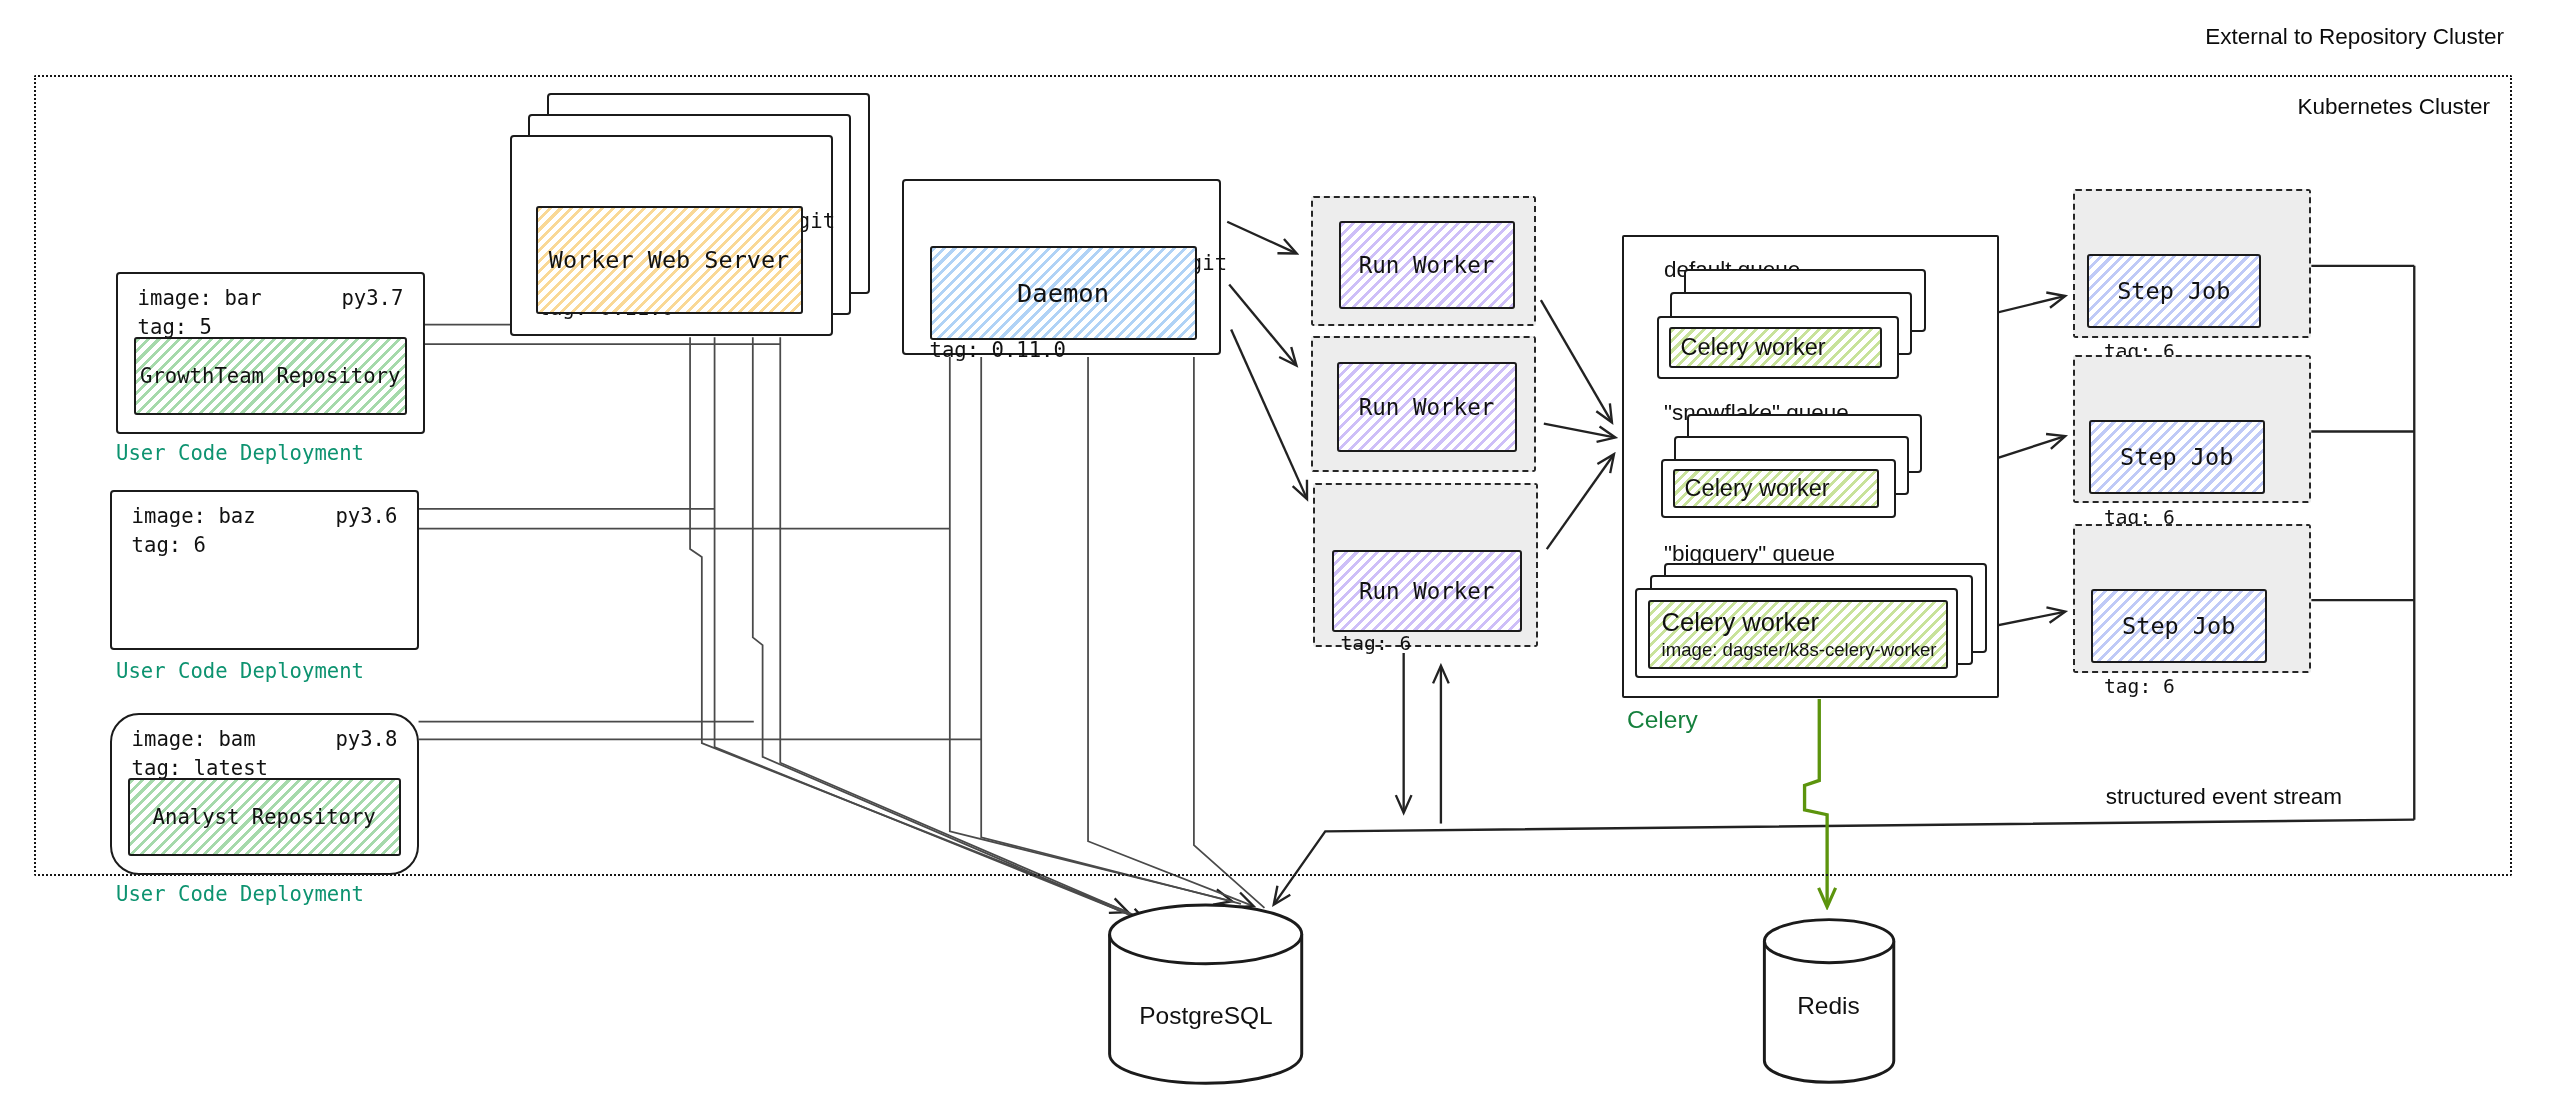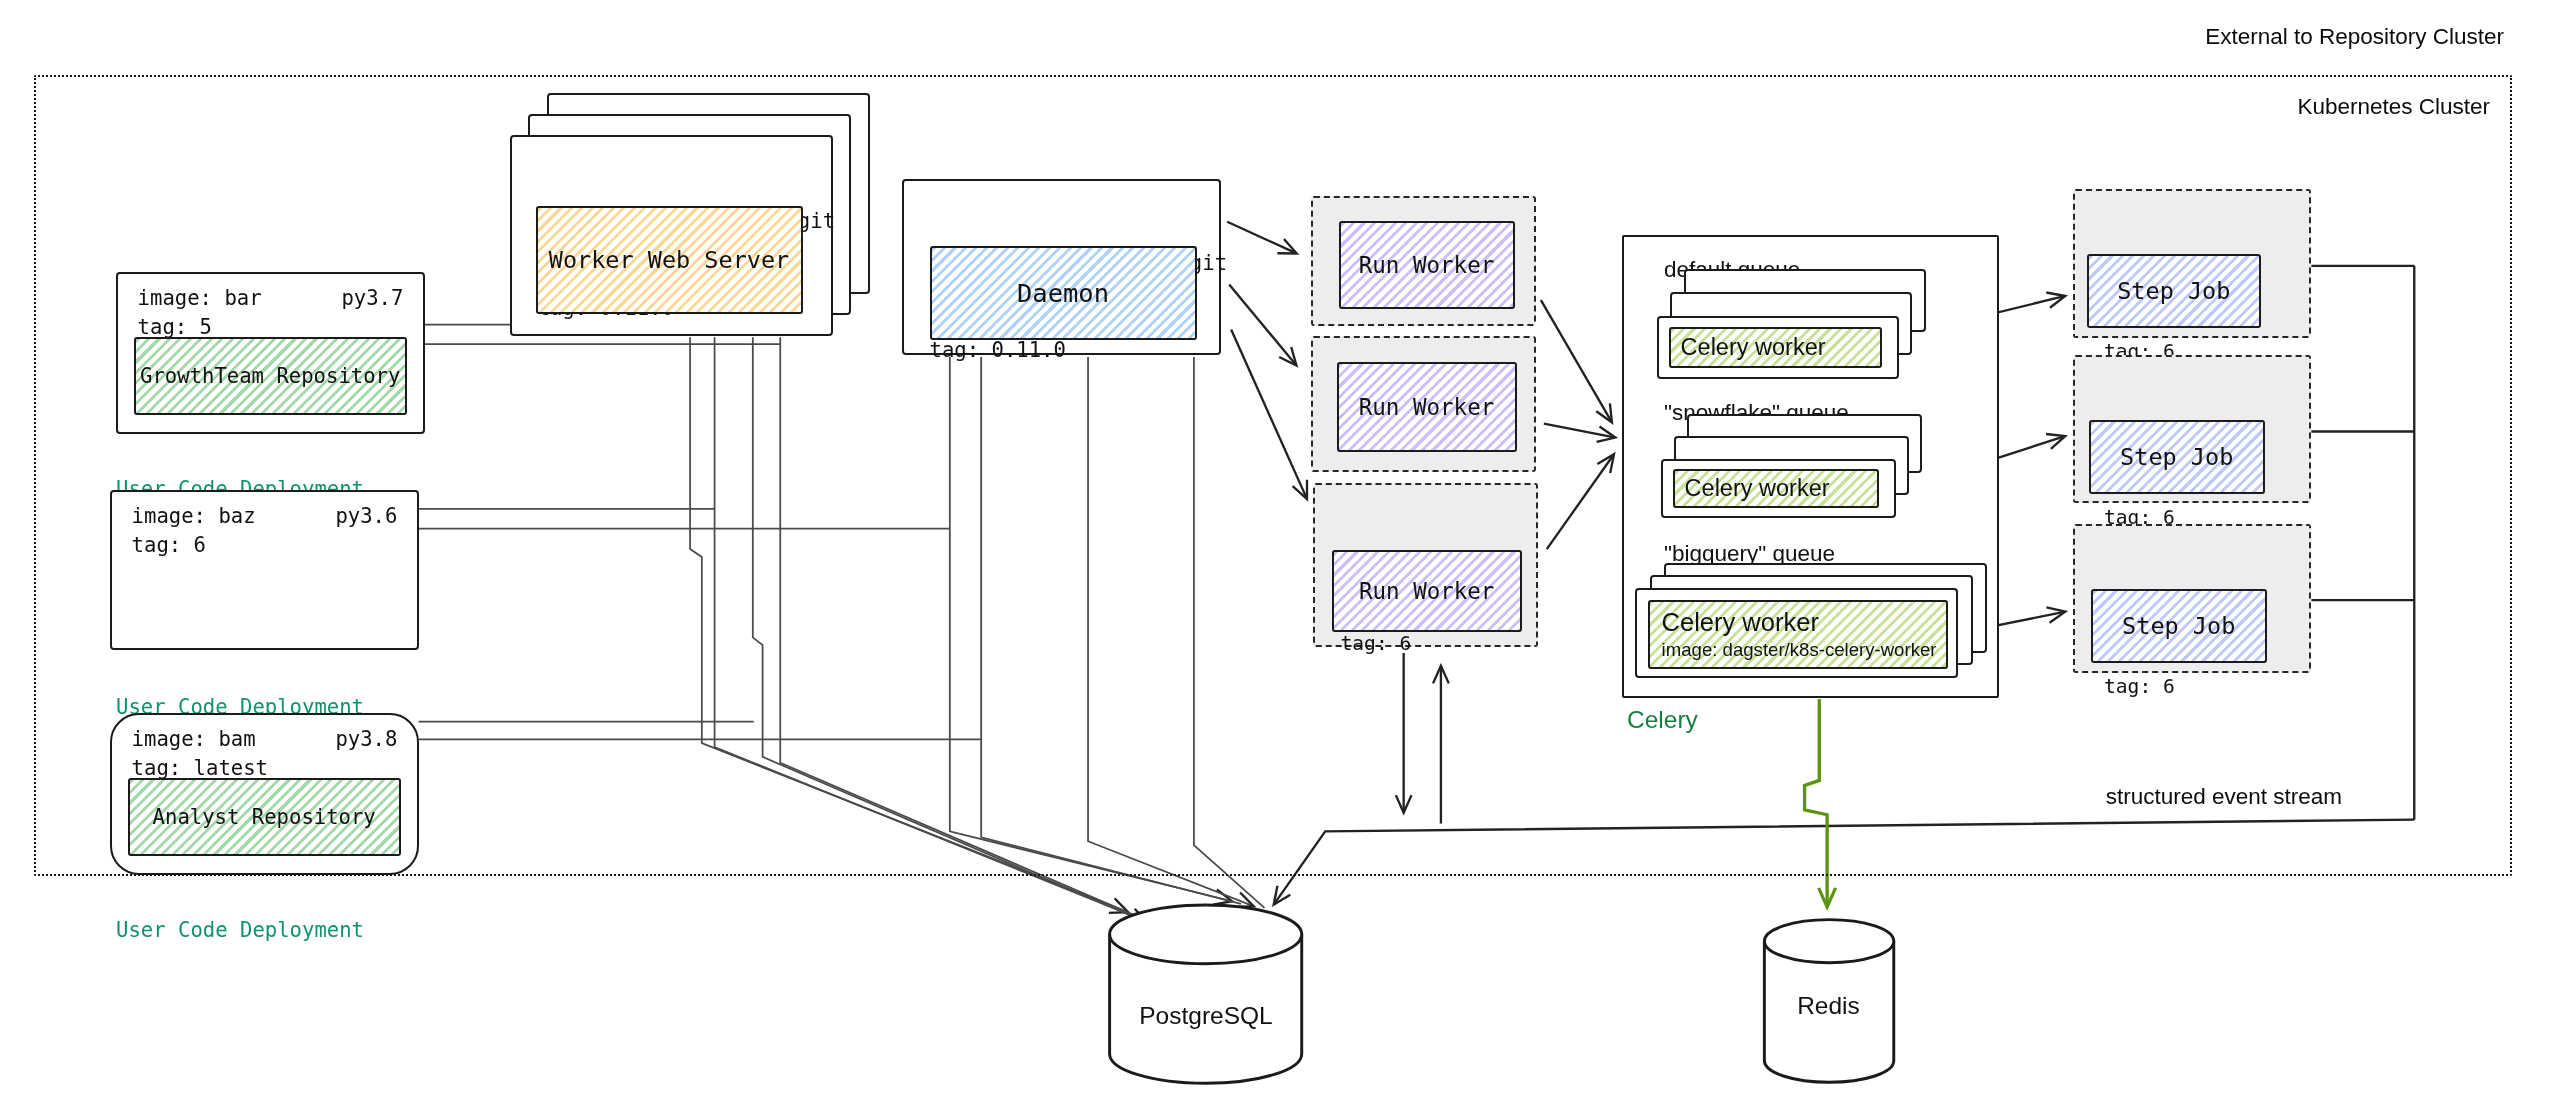--- a/index.html
+++ b/index.html
@@ -17,21 +17,21 @@
   .h-orange{background-image:repeating-linear-gradient(135deg,rgba(244,178,46,.50) 0 2.9px,transparent 2.9px 7.4px);}
   .h-blue  {background-image:repeating-linear-gradient(135deg,rgba(90,162,236,.48) 0 2.9px,transparent 2.9px 7.4px);}
   .h-purple{background-image:repeating-linear-gradient(135deg,rgba(152,121,240,.48) 0 2.9px,transparent 2.9px 7.4px);}
   .h-indigo{background-image:repeating-linear-gradient(135deg,rgba(122,144,238,.48) 0 2.9px,transparent 2.9px 7.4px);}
   .h-lime  {background-image:repeating-linear-gradient(135deg,rgba(150,200,62,.52) 0 2.9px,transparent 2.9px 7.4px);}
   .meta{font-family:"DejaVu Sans Mono","Liberation Mono",monospace;font-size:19.6px;line-height:27.4px;white-space:pre;}
   .meta21{font-family:"DejaVu Sans Mono","Liberation Mono",monospace;font-size:20.6px;line-height:29px;white-space:pre;}
   .repo-head{position:absolute;left:19.6px;right:19.6px;top:9.8px;}
   .repo-row1{display:flex;justify-content:space-between;}
   .caption{position:absolute;font-family:"DejaVu Sans Mono","Liberation Mono",monospace;
-           font-size:20.6px;color:#0d9370;white-space:pre;margin-top:36px;}
+           font-size:20.6px;color:#0d9370;white-space:pre;}
   .qlabel{position:absolute;font-size:22.5px;color:#111;}
   .sans-label{position:absolute;font-size:22.5px;color:#0c0c0c;}
   .cyl-label{position:absolute;font-size:24.5px;text-align:center;}
 </style>
 </head>
 <body>
 
 <div class="board">
 
   <svg class="lines" width="2576" height="1108" viewBox="0 0 2628 1130">

